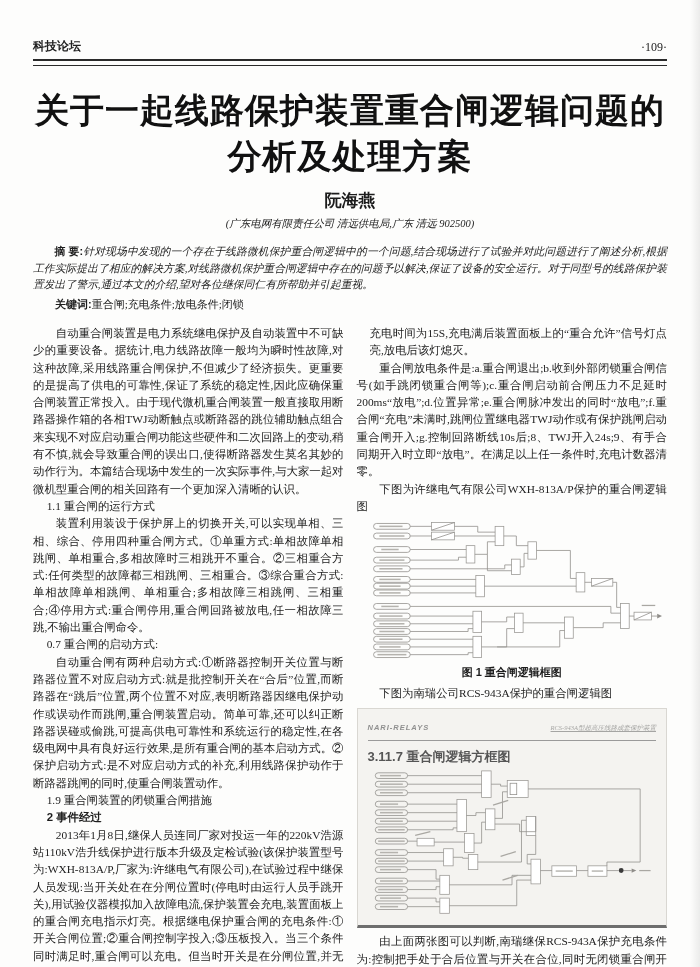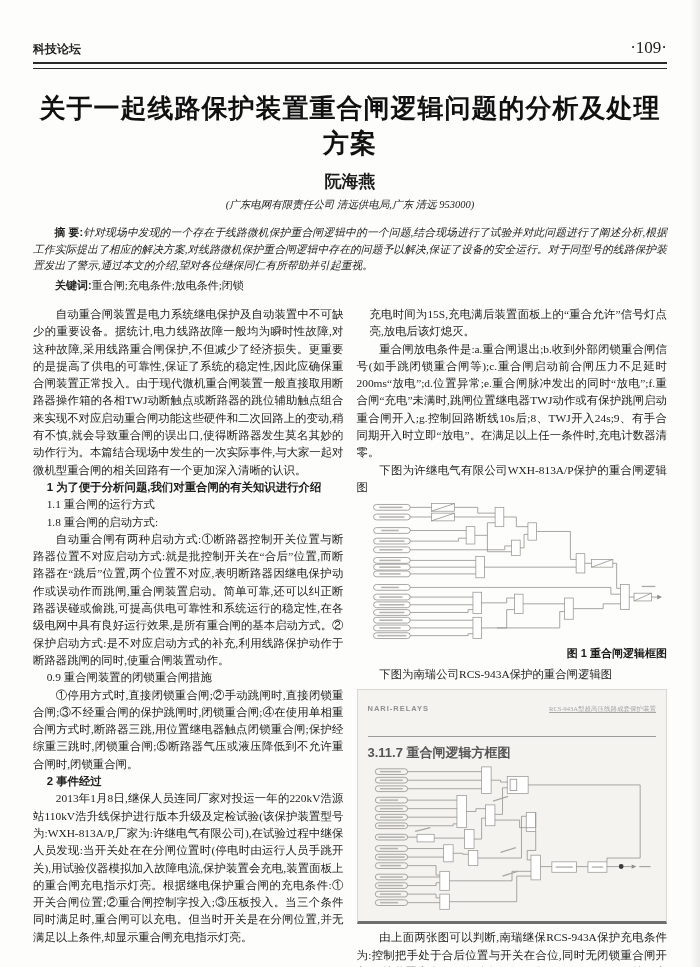--- a/index.html
+++ b/index.html
@@ -7,50 +7,50 @@
     position:relative;width:700px;height:967px;margin:0 auto;
     background:#fdfdfc;overflow:hidden;
     font-family:"Liberation Serif","DejaVu Serif",serif;color:#1c1c1c;
     box-sizing:border-box;padding:38px 33px 0 33px;
   }
   .page::after{content:"";position:absolute;top:0;right:0;width:10px;height:100%;
     background:linear-gradient(to right,rgba(0,0,0,0),rgba(0,0,0,0.07));pointer-events:none;}
   
   .running-head{display:flex;justify-content:space-between;align-items:flex-end;
     font-family:"Liberation Sans","DejaVu Sans",sans-serif;font-size:12px;font-weight:bold;color:#222;}
-  .running-head .pageno{font-family:"Liberation Serif",serif;font-weight:normal;font-size:17px;}
+  .running-head .pageno{font-family:"Liberation Serif",serif;font-weight:normal;font-size:12px;}
   .head-rule{margin-top:4px;height:4px;border-top:2px solid #2a2a2a;border-bottom:1px solid #2a2a2a;}
   
   .title{margin:22px 0 0 0;text-align:center;font-family:"Liberation Sans","DejaVu Sans",sans-serif;
-    font-weight:bold;font-size:26px;letter-spacing:1px;color:#111;}
+    font-weight:bold;font-size:34px;letter-spacing:1px;color:#111;}
   .author{margin-top:9px;text-align:center;font-family:"Liberation Sans",sans-serif;font-weight:bold;font-size:17px;}
   .affil{margin-top:5px;text-align:center;font-style:italic;font-size:10.5px;color:#222;}
   
   .abstract{margin-top:12px;font-size:10.8px;line-height:16.5px;text-align:justify;font-style:italic;}
   .abstract .lbl{font-style:normal;font-weight:bold;font-family:"Liberation Sans",sans-serif;}
   .abstract p{margin:0;text-indent:2em;}
   .keywords{margin-top:3px;font-size:11px;line-height:16.5px;text-indent:2em;}
   .keywords .lbl{font-weight:bold;font-family:"Liberation Sans",sans-serif;}
   
   .columns{display:flex;gap:13px;margin-top:13px;}
   .col{width:310.5px;font-size:11.4px;line-height:17.3px;text-align:justify;}
   .col p{margin:0;text-indent:2em;}
   .col p.noindent{text-indent:0;margin-left:13px;}
   .col .h{font-family:"Liberation Sans",sans-serif;font-weight:bold;text-indent:1.2em;margin:0;}
   .col .sh{text-indent:1.2em;margin:0;}
   
   .fig1{margin:3px 0 0 0;}
   .fig1 svg{display:block;margin:0 auto;}
-  .figcap{text-align:right;font-family:"Liberation Sans",sans-serif;font-weight:bold;
+  .figcap{text-align:center;font-family:"Liberation Sans",sans-serif;font-weight:bold;
     font-size:11px;margin:1px 0 3px 0;text-indent:0 !important;}
   
   .fig2{margin:6px 0 5px 0;background:#f4f3f0;border:1px solid #d9d7d2;border-bottom:3px solid #6e6e6e;
     padding:10px 10px 6px 10px;box-sizing:border-box;}
   .fig2-head{display:flex;justify-content:space-between;align-items:baseline;
-    border-bottom:1px solid #9a9a9a;padding-bottom:19px;}
+    border-bottom:1px solid #9a9a9a;padding-bottom:4px;font-style:italic;}
   .fig2-brand{font-family:"Liberation Sans",sans-serif;font-weight:bold;font-size:7.5px;color:#8f8f8f;letter-spacing:1px;}
   .fig2-product{font-size:6.5px;color:#a5a5a3;text-decoration:underline;}
   .fig2-title{font-family:"Liberation Sans",sans-serif;font-weight:bold;font-size:13px;color:#555;margin:7px 0 4px 0;}
   .fig2 svg{display:block;margin:0 auto;}
   
   .dg{stroke:#8f8d89;stroke-width:0.8;fill:none;}
   .dg2{stroke:#9a9894;stroke-width:0.8;fill:#fff;}
   .txtline{stroke:#b5b3ae;stroke-width:1.6;}
   .txtline2{stroke:#a9a7a2;stroke-width:1.3;}
 </style>
@@ -60,39 +60,38 @@
 <div class="page">
 
   <div class="running-head">
     <span>科技论坛</span>
     <span class="pageno">·109·</span>
   </div>
   <div class="head-rule"></div>
 
   <h1 class="title">关于一起线路保护装置重合闸逻辑问题的分析及处理方案</h1>
   <div class="author">阮海燕</div>
-  <div class="affil">(广东电网有限责任公司 清远供电局,广东 清远 953000)</div>
+  <div class="affil">(广东电网有限责任公司 清远供电局,广东 清远 902500)</div>
 
   <div class="abstract">
     <p><span class="lbl">摘 要:</span><span>针对现场中发现的一个存在于线路微机保护重合闸逻辑中的一个问题,结合现场进行了试验并对此问题进行了阐述分析,根据工作实际提出了相应的解决方案,对线路微机保护重合闸逻辑中存在的问题予以解决,保证了设备的安全运行。对于同型号的线路保护装置发出了警示,通过本文的介绍,望对各位继保同仁有所帮助并引起重视。</span></p>
   </div>
   <div class="keywords">
     <span class="lbl">关键词:</span><span>重合闸;充电条件;放电条件;闭锁</span>
   </div>
 
   <div class="columns">
 
     <div class="col">
       <p>自动重合闸装置是电力系统继电保护及自动装置中不可缺少的重要设备。据统计,电力线路故障一般均为瞬时性故障,对这种故障,采用线路重合闸保护,不但减少了经济损失。更重要的是提高了供电的可靠性,保证了系统的稳定性,因此应确保重合闸装置正常投入。由于现代微机重合闸装置一般直接取用断路器操作箱的各相TWJ动断触点或断路器的跳位辅助触点组合来实现不对应启动重合闸功能这些硬件和二次回路上的变动,稍有不慎,就会导致重合闸的误出口,使得断路器发生莫名其妙的动作行为。本篇结合现场中发生的一次实际事件,与大家一起对微机型重合闸的相关回路有一个更加深入清晰的认识。</p>
-      <p class="h">1 为了便于分析问题,我们对重合闸的有关知识进行介绍</p>
       <p class="sh">1.1 重合闸的运行方式</p>
-      <p class="sh">1.8 重合闸的启动方式:</p>
+      <p>装置利用装设于保护屏上的切换开关,可以实现单相、三相、综合、停用四种重合闸方式。①单重方式:单相故障单相跳闸、单相重合,多相故障时三相跳开不重合。②三相重合方式:任何类型的故障都三相跳闸、三相重合。③综合重合方式:单相故障单相跳闸、单相重合;多相故障三相跳闸、三相重合;④停用方式:重合闸停用,重合闸回路被放电,任一相故障三跳,不输出重合闸命令。</p>
+      <p class="sh">0.7 重合闸的启动方式:</p>
       <p>自动重合闸有两种启动方式:①断路器控制开关位置与断路器位置不对应启动方式:就是批控制开关在“合后”位置,而断路器在“跳后”位置,两个位置不对应,表明断路器因继电保护动作或误动作而跳闸,重合闸装置启动。简单可靠,还可以纠正断路器误碰或偷跳,可提高供电可靠性和系统运行的稳定性,在各级电网中具有良好运行效果,是所有重合闸的基本启动方式。②保护启动方式:是不对应启动方式的补充,利用线路保护动作于断路器跳闸的同时,使重合闸装置动作。</p>
-      <p class="sh">0.9 重合闸装置的闭锁重合闸措施</p>
-      <p>①停用方式时,直接闭锁重合闸;②手动跳闸时,直接闭锁重合闸;③不经重合闸的保护跳闸时,闭锁重合闸;④在使用单相重合闸方式时,断路器三跳,用位置继电器触点闭锁重合闸;保护经综重三跳时,闭锁重合闸;⑤断路器气压或液压降低到不允许重合闸时,闭锁重合闸。</p>
+      <p class="sh">1.9 重合闸装置的闭锁重合闸措施</p>
       <p class="h">2 事件经过</p>
       <p>2013年1月8日,继保人员连同厂家对投运一年的220kV浩源站110kV浩升线保护进行版本升级及定检试验(该保护装置型号为:WXH-813A/P,厂家为:许继电气有限公司),在试验过程中继保人员发现:当开关处在在分闸位置时(停电时由运行人员手跳开关),用试验仪器模拟加入故障电流,保护装置会充电,装置面板上的重合闸充电指示灯亮。根据继电保护重合闸的充电条件:①开关合闸位置;②重合闸控制字投入;③压板投入。当三个条件同时满足时,重合闸可以充电。但当时开关是在分闸位置,并无满足以上条件,却显示重合闸充电指示灯亮。</p>
 
     </div>
 
     <div class="col">
       <p class="noindent">充电时间为15S,充电满后装置面板上的“重合允许”信号灯点亮,放电后该灯熄灭。</p>
       <p>重合闸放电条件是:a.重合闸退出;b.收到外部闭锁重合闸信号(如手跳闭锁重合闸等);c.重合闸启动前合闸压力不足延时200ms“放电”;d.位置异常;e.重合闸脉冲发出的同时“放电”;f.重合闸“充电”未满时,跳闸位置继电器TWJ动作或有保护跳闸启动重合闸开入;g.控制回路断线10s后;8、TWJ开入24s;9、有手合同期开入时立即“放电”。在满足以上任一条件时,充电计数器清零。</p>
       <p>下图为许继电气有限公司WXH-813A/P保护的重合闸逻辑图</p>
 

